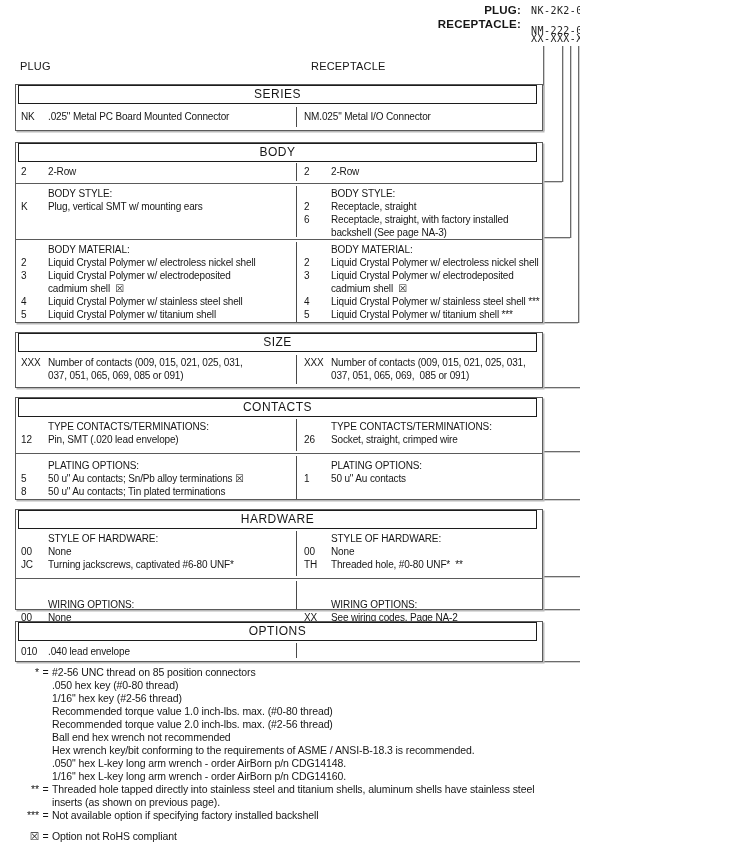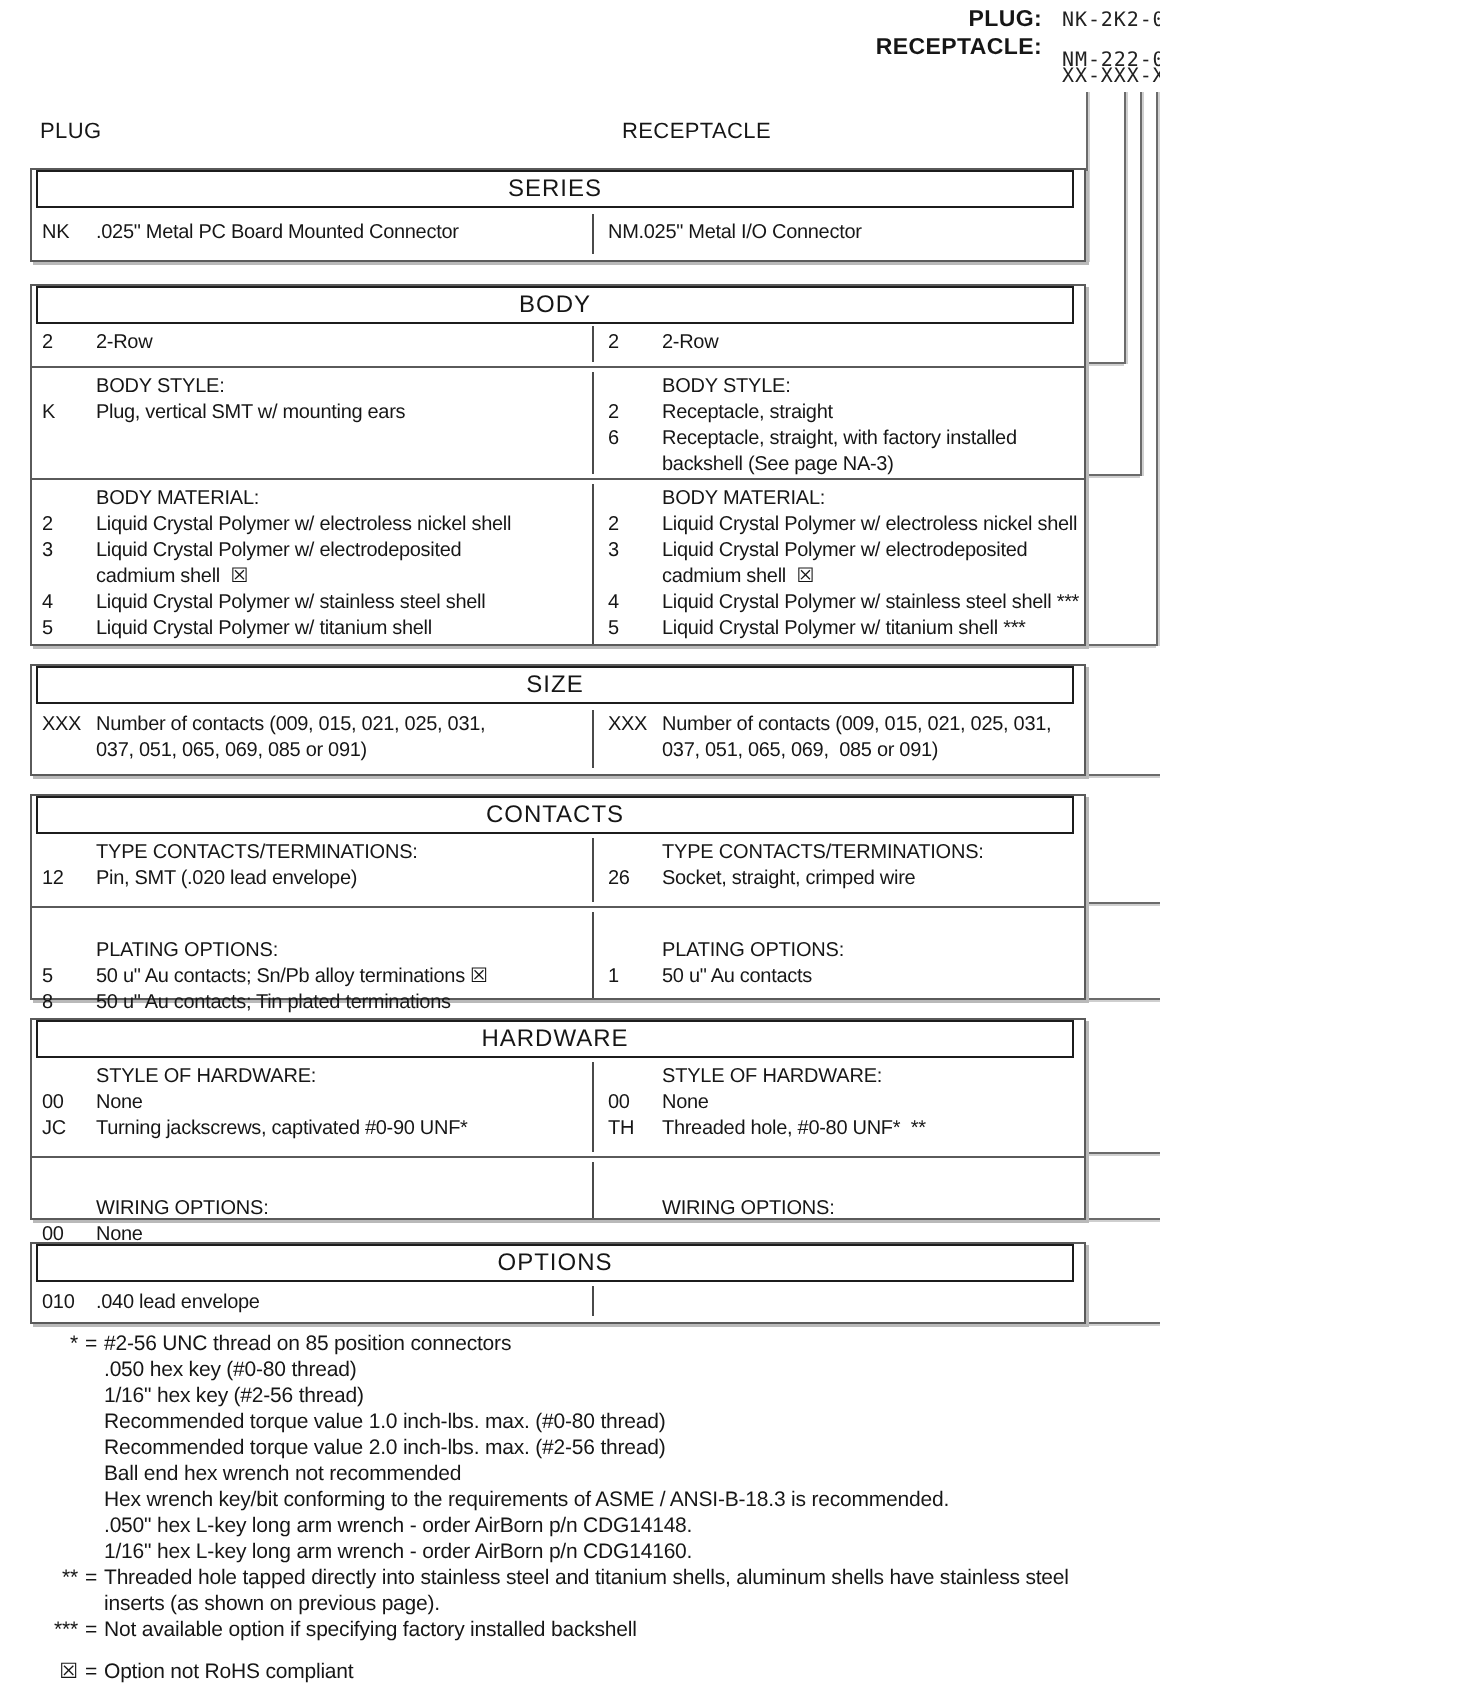--- a/index.html
+++ b/index.html
@@ -221,21 +221,21 @@
       <div class="colR">
         <div class="lb">TYPE CONTACTS/TERMINATIONS:</div>
         <div class="rw">
             <span class="cd">26</span>
             <span class="dsc">Socket, straight, crimped wire</span>
           </div>
       </div>
       <div class="dvd" style="top:2px;bottom:2px"></div>
     </div>
 
-    <div class="blk bt" style="top:55px;height:48px;padding-top:15px">
+    <div class="blk bt" style="top:55px;height:48px;padding-top:5px">
       <div class="colL">
         <div class="lb">PLATING OPTIONS:</div>
         <div class="rw">
             <span class="cd">5</span>
             <span class="dsc">50 u" Au contacts; Sn/Pb alloy terminations ☒</span>
           </div>
         <div class="rw">
             <span class="cd">8</span>
             <span class="dsc">50 u" Au contacts; Tin plated terminations</span>
           </div>
@@ -256,21 +256,21 @@
 
     <div class="blk" style="top:19px;height:49px;padding-top:3px">
       <div class="colL">
         <div class="lb">STYLE OF HARDWARE:</div>
         <div class="rw">
             <span class="cd">00</span>
             <span class="dsc">None</span>
           </div>
         <div class="rw">
             <span class="cd">JC</span>
-            <span class="dsc">Turning jackscrews, captivated #0-90 UNF*</span>
+            <span class="dsc">Turning jackscrews, captivated #6-80 UNF*</span>
           </div>
       </div>
       <div class="colR">
         <div class="lb">STYLE OF HARDWARE:</div>
         <div class="rw">
             <span class="cd">00</span>
             <span class="dsc">None</span>
           </div>
         <div class="rw">
             <span class="cd">TH</span>
@@ -283,20 +283,24 @@
     <div class="blk bt" style="top:68px;height:33px;padding-top:19px">
       <div class="colL">
         <div class="lb">WIRING OPTIONS:</div>
         <div class="rw">
             <span class="cd">00</span>
             <span class="dsc">None</span>
           </div>
       </div>
       <div class="colR">
         <div class="lb">WIRING OPTIONS:</div>
+        <div class="rw">
+            <span class="cd">XX</span>
+            <span class="dsc">See wiring codes, Page NA-2</span>
+          </div>
       </div>
       <div class="dvd" style="top:2px;bottom:2px"></div>
     </div>
   </div>
 
   <div class="sec" style="top:621px;height:41px">
     <div class="hdr">OPTIONS</div>
     <div class="blk" style="top:19px;height:22px;padding-top:4px">
       <div class="colL">
         <div class="rw">

